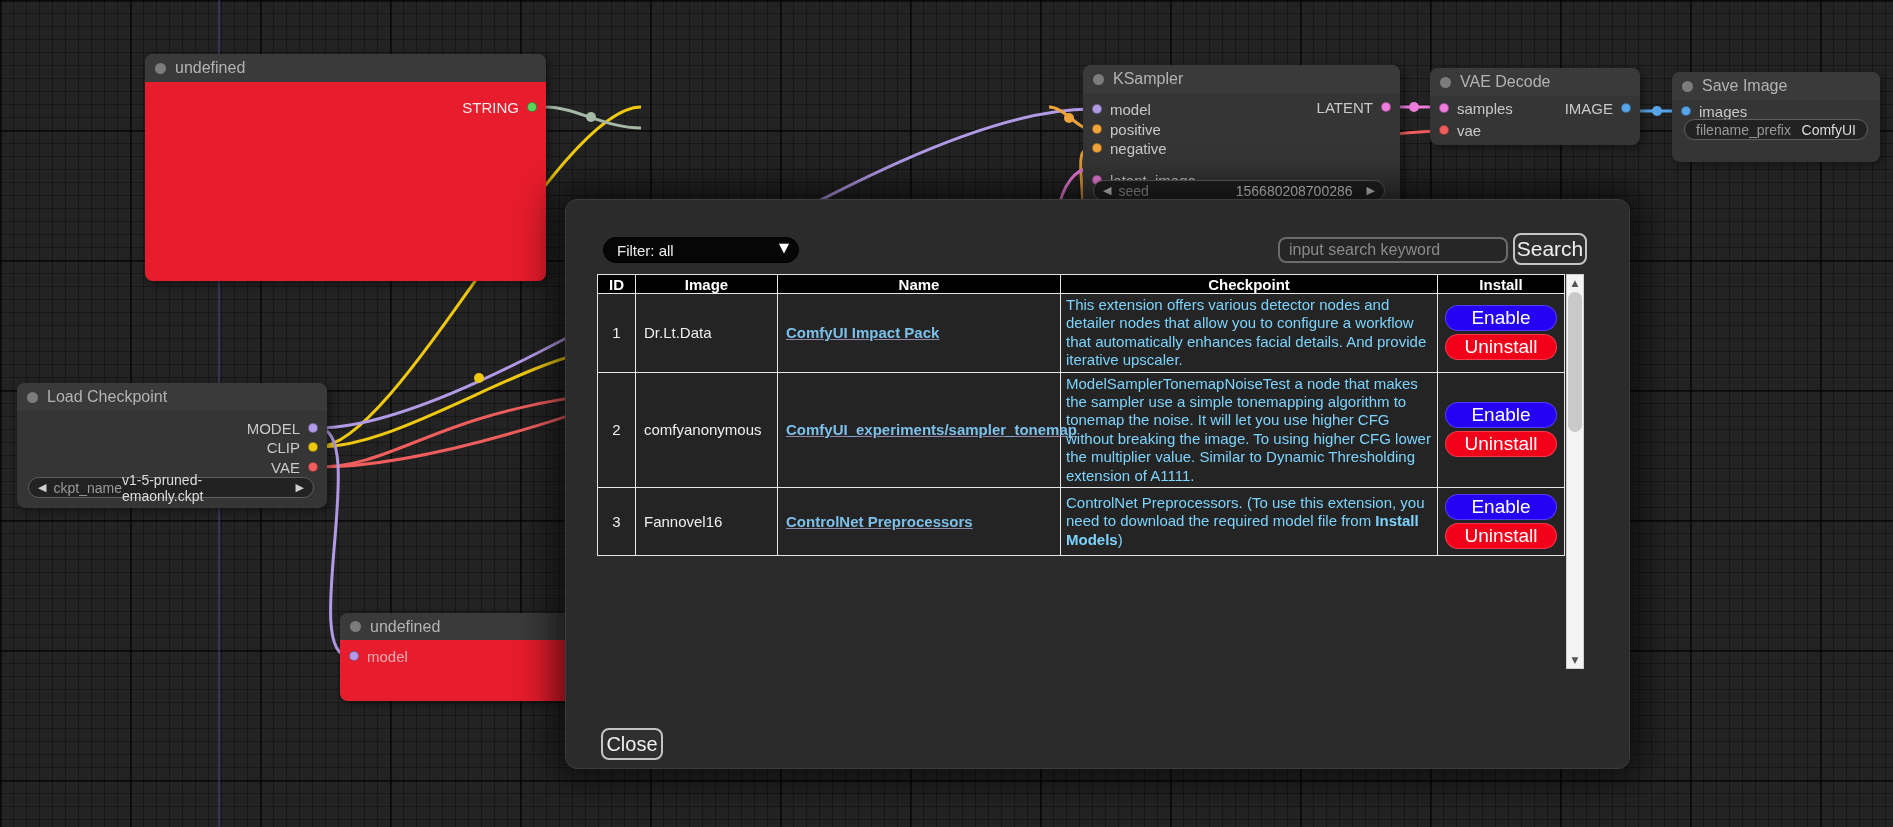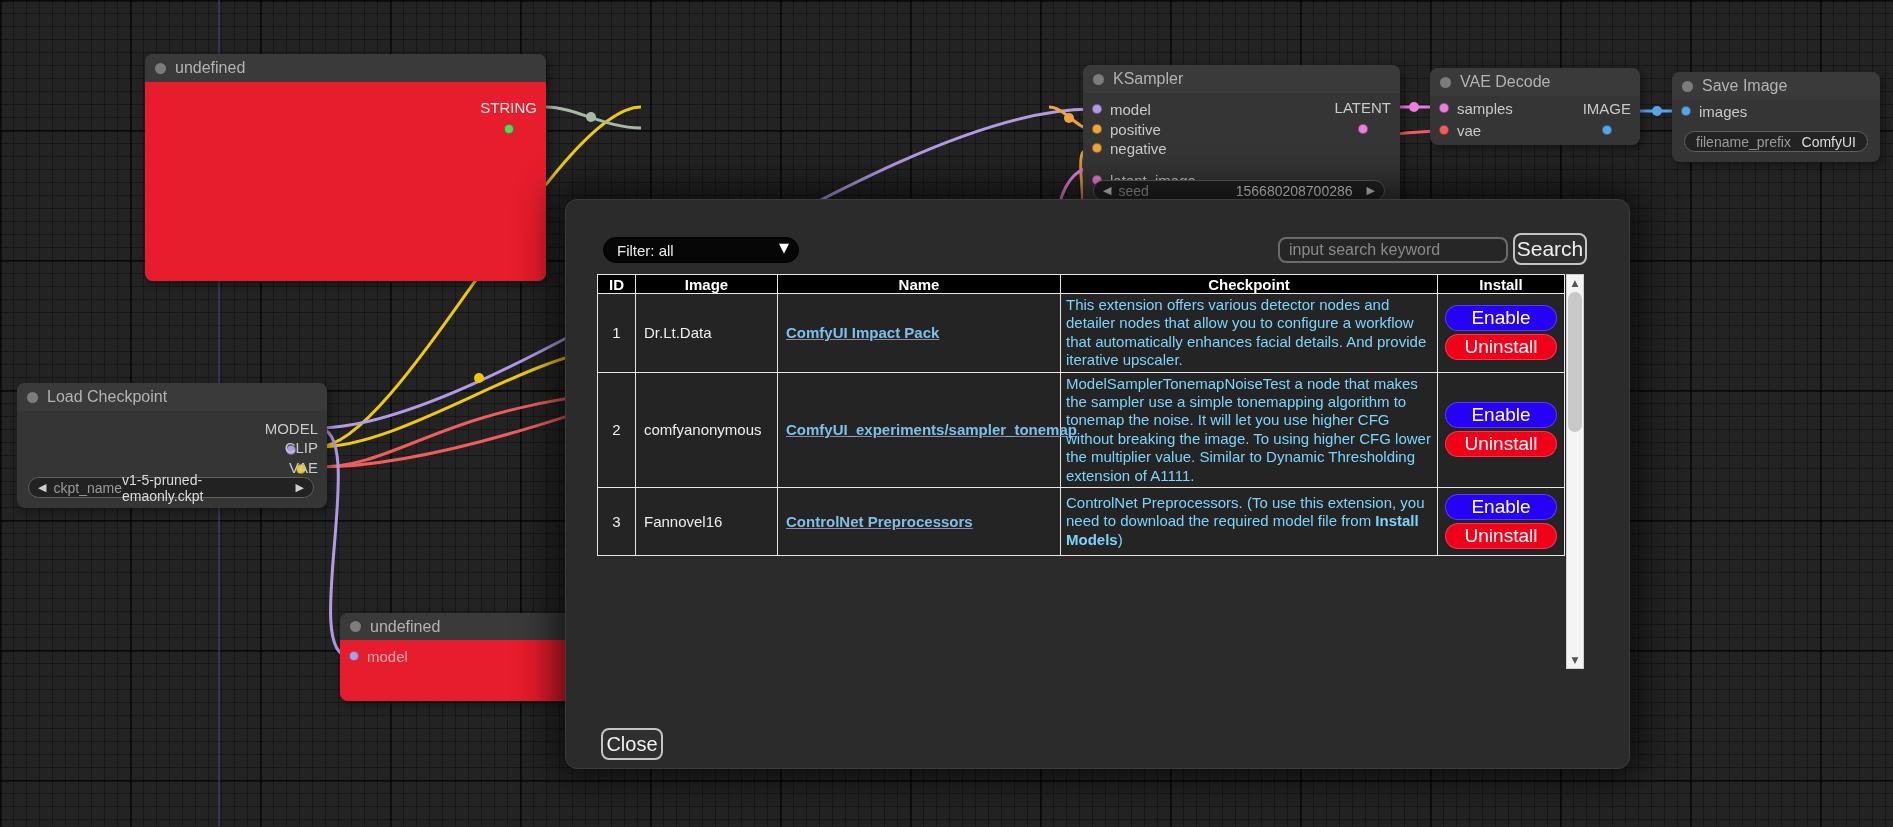--- a/index.html
+++ b/index.html
@@ -33,21 +33,21 @@
           background:#353535; box-shadow:3px 3px 10px rgba(0,0,0,.45); }
   .node-title { height:28px; background:#3a3a3a; border-radius:8px 8px 0 0;
                 display:flex; align-items:center; padding:0 10px; gap:9px; }
   .node-title .tdot { width:11px; height:11px; border-radius:50%; background:#7c7c7c; flex:0 0 auto; }
   .node-title .ttext { color:#b3b3b3; font-size:16px; white-space:nowrap; }
   .node-body { position:relative; }
   .node-body.red { background:var(--node_error_red); border-radius:0 0 8px 8px; }
   .slot { position:absolute; height:16px; display:flex; align-items:center; gap:8px;
           font-size:15px; color:#c9c9c9; white-space:nowrap; }
   .slot.in  { left:9px; }
-  .slot.out { right:9px; flex-direction:column; }
+  .slot.out { right:9px; flex-direction:row; }
   .dot { width:10px; height:10px; border-radius:50%; flex:0 0 auto; border:1px solid rgba(0,0,0,.35); }
   .c-string{background:var(--type_string);} .c-clip{background:var(--type_clip);}
   .c-cond{background:var(--type_conditioning);} .c-model{background:var(--type_model);}
   .c-latent{background:var(--type_latent);} .c-vae{background:var(--type_vae);}
   .c-image{background:var(--type_image);}
   .slot-red-label { color:rgba(235,215,218,.75); }
   .widget { position:absolute; height:21px; background:#222; border:1px solid #5f5f5f;
             border-radius:11px; display:flex; align-items:center; padding:0 9px;
             font-size:14px; color:#9a9a9a; }
   .widget .warrow { font-family:"DejaVu Sans", sans-serif; font-size:11px; color:#cfcfcf; }
@@ -195,21 +195,21 @@
 
   <div class="node" style="left:1672px;top:72px;width:208px;height:90px">
     <div class="node-title">
       <span class="tdot"></span>
       <span class="ttext">Save Image</span>
     </div>
     <div class="slot in" style="top:31px">
       <span class="dot c-image"></span>
       <span>images</span>
     </div>
-    <div class="widget" style="left:12px;top:59px;width:184px">
+    <div class="widget" style="left:12px;top:47px;width:184px">
       <span class="wlabel" style="margin-left:2px">filename_prefix</span>
       <span class="wvalue" style="margin-right:2px">ComfyUI</span>
     </div>
   </div>
 
   <div class="node" style="left:17px;top:383px;width:310px;height:125px">
     <div class="node-title">
       <span class="tdot"></span>
       <span class="ttext">Load Checkpoint</span>
     </div>

